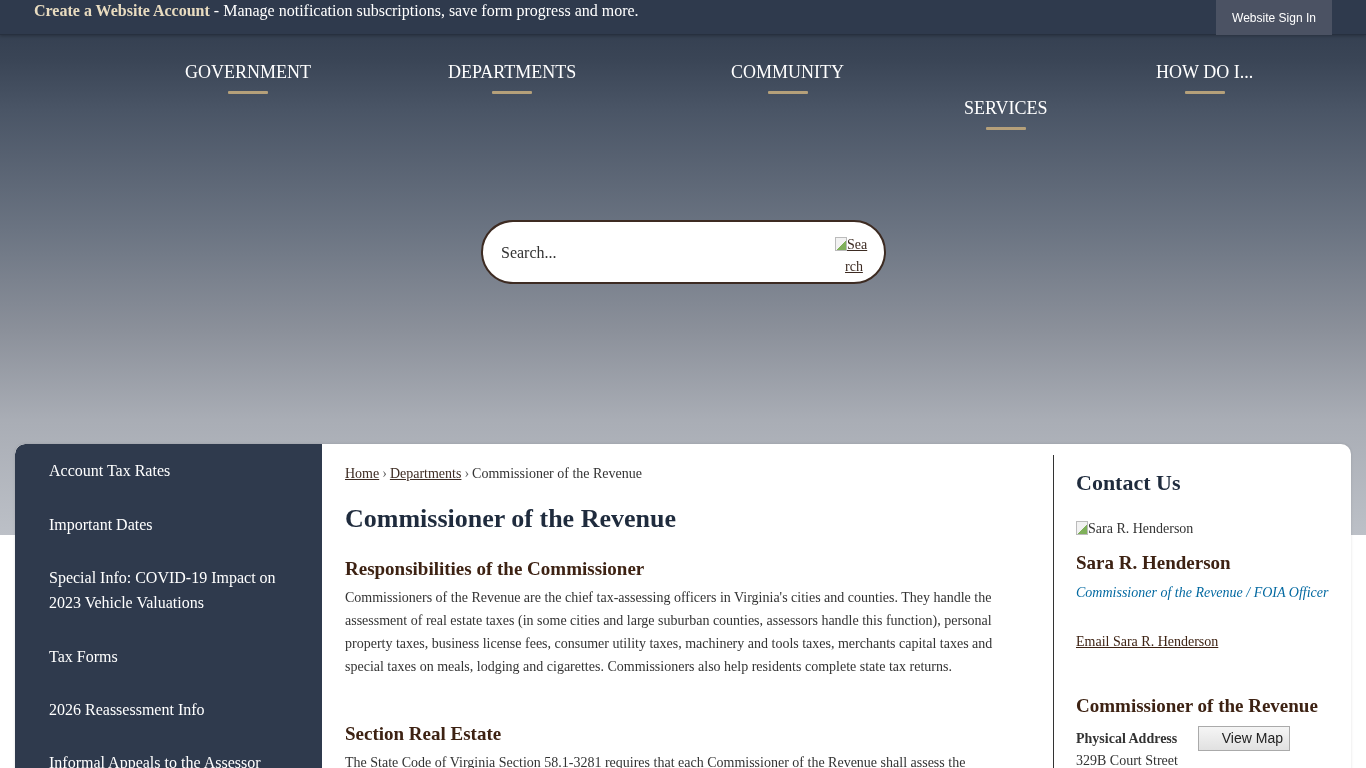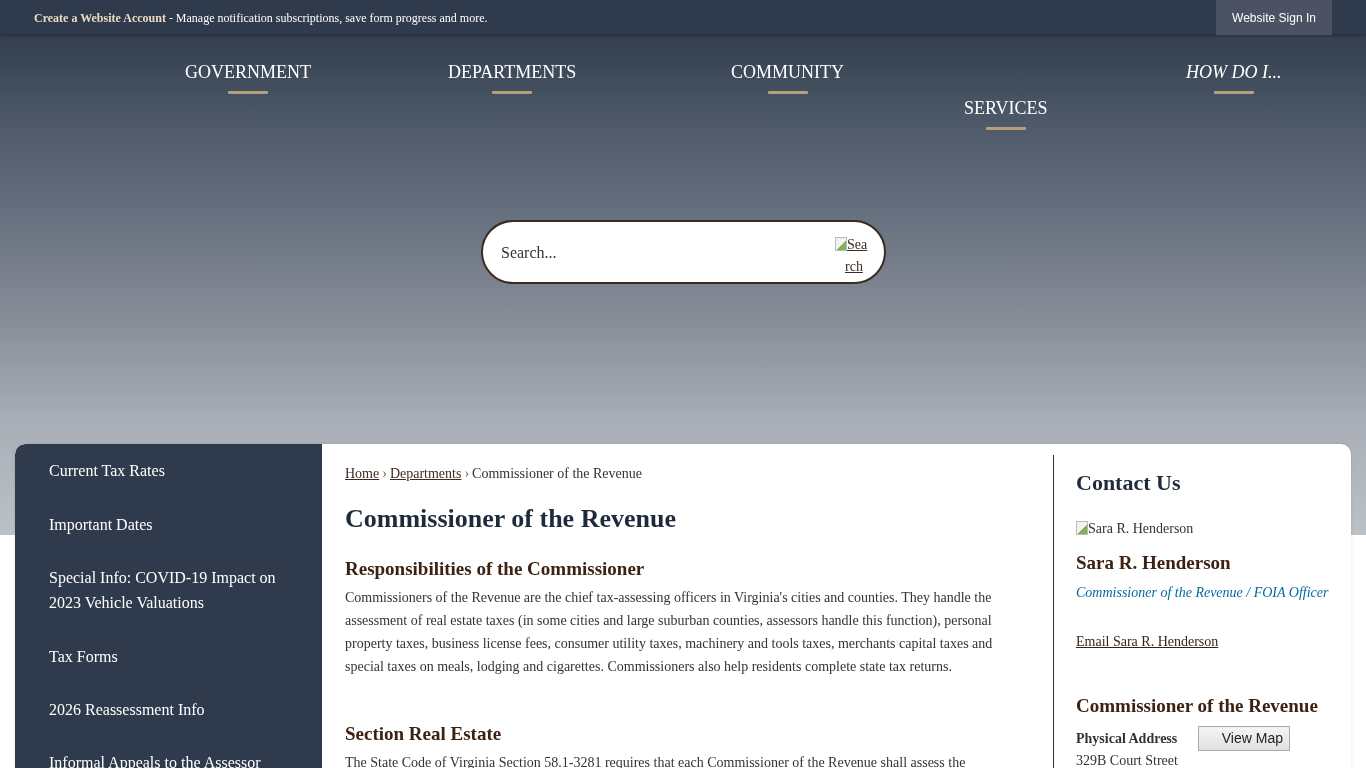--- a/index.html
+++ b/index.html
@@ -12,21 +12,21 @@
       background: linear-gradient(to bottom, #2f3a4c 0px, #3a4556 60px, #4a5566 110px, #6b7482 230px, #8b909a 330px, #a9adb5 420px, #bcc0c7 535px);
     }
 
     
     .topbar {
       position: absolute; left: 0; top: 0; width: 1366px; height: 35px;
       background: #2f3a4d;
       border-bottom: 1px solid #27303f;
       box-shadow: 0 1px 3px rgba(0,0,0,0.25);
     }
-    .topbar-msg { position: absolute; left: 34px; top: 11px; font-size: 12px; color: #ffffff; white-space: nowrap; }
+    .topbar-msg { position: absolute; left: 34px; top: 2px; font-size: 16px; color: #ffffff; white-space: nowrap; }
     .topbar-msg .acct-link { color: #e9dcc0; font-weight: bold; text-decoration: none; }
     .signin-btn {
       position: absolute; left: 1216px; top: 0; width: 116px; height: 35px;
       background: #4b5263; color: #ffffff; font-family: "Liberation Sans", sans-serif;
       font-size: 12px; display: flex; align-items: center; justify-content: center;
     }
 
     
     .mainnav { position: absolute; left: 0; top: 36px; width: 1366px; height: 70px; }
     .nav-item { position: absolute; top: 26px; color: #ffffff; font-size: 18px; text-align: center; white-space: nowrap; }
@@ -112,38 +112,38 @@
     <span class="bar"></span>
   </div>
   <div class="nav-item" style="left:731px;">
     <span>COMMUNITY</span>
     <span class="bar"></span>
   </div>
   <div class="nav-item" style="left:964px;margin-top:36px;">
     <span>SERVICES</span>
     <span class="bar"></span>
   </div>
-  <div class="nav-item" style="left:1186px;font-style:italic;">
+  <div class="nav-item" style="left:1156px;">
     <span>HOW DO I...</span>
     <span class="bar"></span>
   </div>
 </nav>
 
 <div class="search">
   <input class="search-input" type="text" placeholder="Search..." style="">
   <a class="search-btn" href="#">
     <span class="broken-img"></span><span>Sea</span><br>
     <span style="padding-left:10px;">rch</span>
   </a>
 </div>
 
 <div class="card">
 
   <aside class="sidebar">
-    <div class="side-item" style="top:14px;">Current Tax Rates</div>
+    <div class="side-item" style="top:14px;">Account Tax Rates</div>
     <div class="side-item" style="top:68px;">Important Dates</div>
     <div class="side-item" style="top:121px;">Special Info: COVID-19 Impact on 2023 Vehicle Valuations</div>
     <div class="side-item" style="top:200px;">Tax Forms</div>
     <div class="side-item" style="top:253px;">2026 Reassessment Info</div>
     <div class="side-item" style="top:306px; width:270px; white-space:nowrap;">Informal Appeals to the Assessor</div>
   </aside>
 
   <main class="main">
     <div class="breadcrumb">
       <a href="#">Home</a><span class="sep">›</span><a href="#">Departments</a><span class="sep">›</span><span>Commissioner of the Revenue</span>

